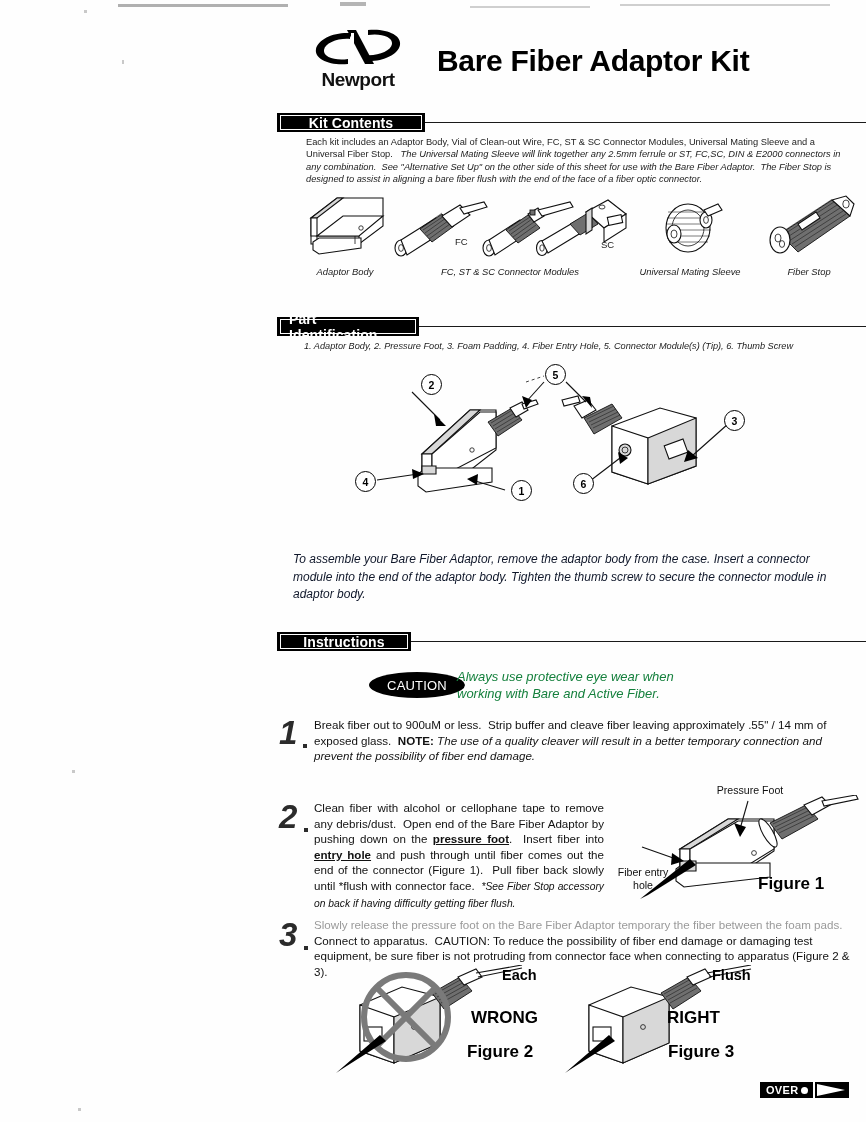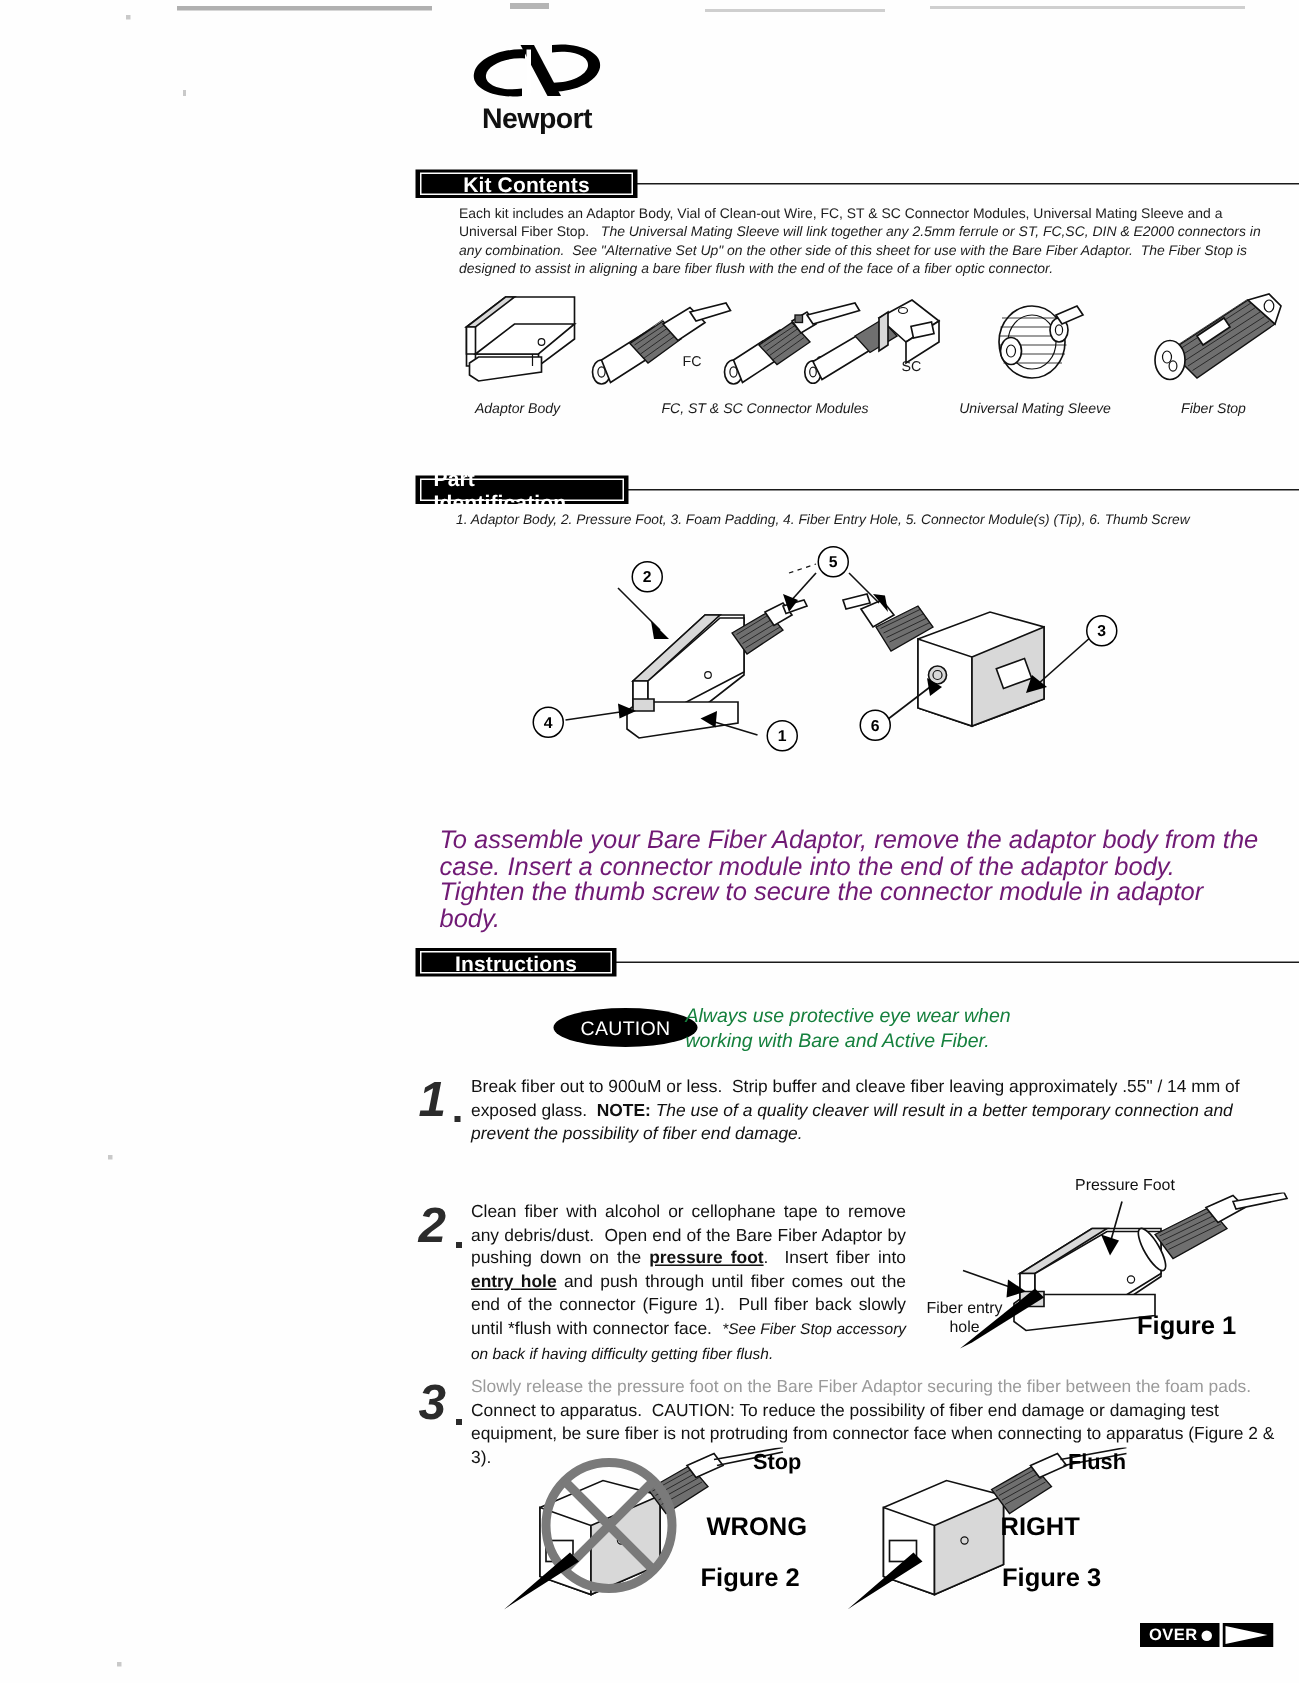--- a/index.html
+++ b/index.html
@@ -56,22 +56,22 @@
 
   
   .para {
     position: absolute;
     font-size: 9.3px; line-height: 12.4px; color: #1c1c1c;
   }
   .para.italic { font-style: italic; }
 
   .assembly-para {
     position: absolute;
-    font-size: 17px; line-height: 17.5px;
-    font-style: italic; color: #701a75;
+    font-size: 12px; line-height: 17.5px;
+    font-style: italic; color: #0f172a;
   }
 
   .partid-line {
     position: absolute;
     font-size: 9.2px; font-style: italic; color: #1c1c1c;
   }
 
   
   .fig-label {
     position: absolute; font-size: 9.4px; font-style: italic; color: #1a1a1a;
@@ -168,20 +168,21 @@
   <div class="header">
     <div class="logo-block">
       <svg class="logo-mark" viewBox="0 0 96 42">
         <path d="M58 4 C76 2, 92 9, 90 19 C88 29, 72 36, 56 35 L56 29 C68 30, 81 25, 82 18 C83 11, 71 7, 58 9 Z" fill="#000"></path>
         <path d="M38 38 C20 40, 4 33, 6 23 C8 13, 24 6, 40 7 L40 13 C28 12, 15 17, 14 24 C13 31, 25 35, 38 33 Z" fill="#000"></path>
         <path d="M37 4 L46 4 L64 38 L55 38 Z" fill="#000"></path>
         <path d="M41 7 L44 7 L44 36 L41 36 Z" fill="#fff"></path>
       </svg>
       <div class="logo-word">Newport</div>
     </div>
+    <div class="doc-title">Bare Fiber Adaptor Kit</div>
   </div>
 
   <div class="section-bar" style="left:277px;top:113px;width:584px;">
     <div class="rule" style="left:145px;width:700px;"></div>
 
     <div class="bar" style="width:148px;">
       <span>Kit Contents</span>
     </div>
   </div>
 
@@ -416,21 +417,21 @@
 
     <path class="ln" d="M2 52 L36 64"></path>
     <path d="M32 58 L44 66 L31 70 Z" fill="#000"></path>
     <path d="M0 104 L8 100 L56 70 L50 64 Z" fill="#000"></path>
   </svg>
   <div class="fig-caption" style="left:758px;top:874px;">Figure 1</div>
 
   <div class="step-num" style="left:279px;top:918px;">3</div>
   <div class="step-dot" style="left:304px;top:946px;"></div>
   <div class="step-body" style="left:314px;top:917px;width:538px;">
-    <span class="faded">Slowly release the pressure foot on the Bare Fiber Adaptor securing the fiber between the foam pads.</span><br>
+    <span class="faded">Slowly release the pressure foot on the Bare Fiber Adaptor temporary the fiber between the foam pads.</span><br>
     Connect to apparatus.&nbsp; CAUTION: To reduce the possibility of fiber end damage or damaging test equipment, be sure fiber is not protruding from connector face when connecting to apparatus (Figure 2 &amp; 3).
   </div>
 
   <svg style="position:absolute;left:336px;top:965px;" width="200" height="110" viewBox="0 0 200 110">
     <path class="fill-w" d="M24 40 L66 22 L104 32 L104 78 L58 98 L24 86 Z"></path>
     <path class="fill-w" d="M24 40 L58 52 L58 98 L24 86 Z"></path>
     <path class="fill-g" d="M58 52 L104 32 L104 78 L58 98 Z"></path>
     <rect x="28" y="62" width="18" height="14" class="fill-w"></rect>
     <circle cx="78" cy="62" r="2.4" class="ln-thin" fill="#fff"></circle>
     <path class="fill-dk" d="M96 28 L124 12 L136 26 L108 44 Z"></path>
@@ -444,21 +445,21 @@
 
     <path class="ln" d="M140 8 L186 0"></path>
     <path class="ln" d="M142 12 L186 3"></path>
 
     <circle cx="70" cy="52" r="42" fill="none" stroke="#7a7a7a" stroke-width="6"></circle>
     <path d="M40 22 L100 82" stroke="#7a7a7a" stroke-width="6" fill="none"></path>
     <path d="M100 22 L40 82" stroke="#7a7a7a" stroke-width="6" fill="none"></path>
 
     <path d="M0 108 L6 104 L50 76 L44 70 Z" fill="#000"></path>
   </svg>
-  <div class="fig-tag" style="left:502px;top:967px;">Stop</div>
+  <div class="fig-tag" style="left:502px;top:967px;">Each</div>
   <div class="fig-caption" style="left:467px;top:1042px;">Figure 2</div>
   <div class="fig-caption" style="left:471px;top:1008px;">WRONG</div>
 
   <svg style="position:absolute;left:565px;top:965px;" width="200" height="110" viewBox="0 0 200 110">
     <path class="fill-w" d="M24 40 L66 22 L104 32 L104 78 L58 98 L24 86 Z"></path>
     <path class="fill-w" d="M24 40 L58 52 L58 98 L24 86 Z"></path>
     <path class="fill-g" d="M58 52 L104 32 L104 78 L58 98 Z"></path>
     <rect x="28" y="62" width="18" height="14" class="fill-w"></rect>
     <circle cx="78" cy="62" r="2.4" class="ln-thin" fill="#fff"></circle>
     <path class="fill-dk" d="M96 28 L124 12 L136 26 L108 44 Z"></path>

